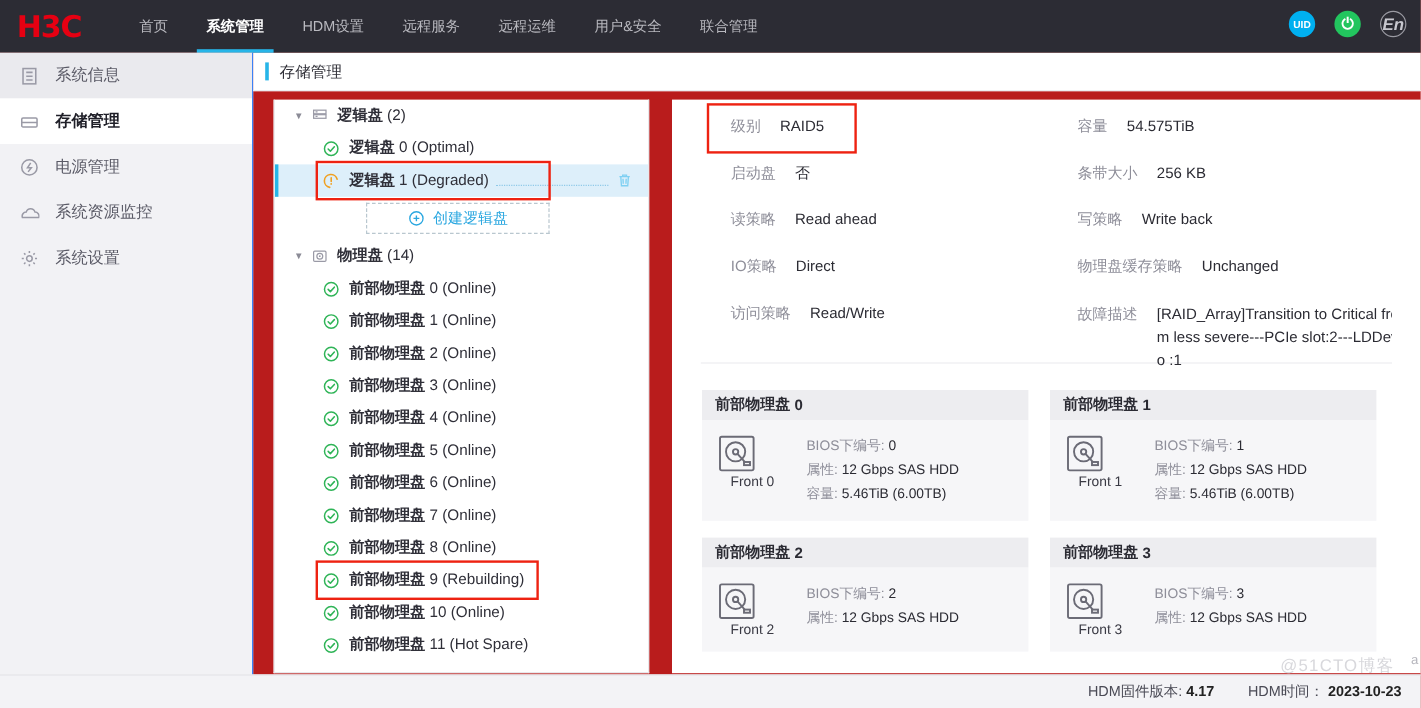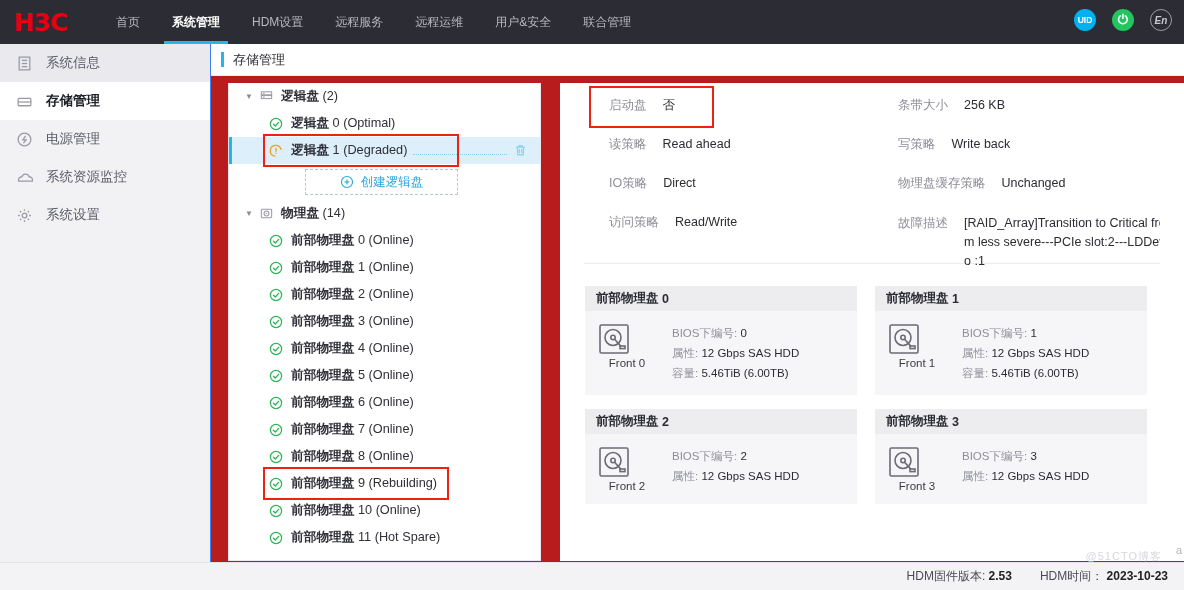--- a/index.html
+++ b/index.html
@@ -37,21 +37,21 @@
   }
   .circ-btn {
     width:22px; height:22px; border-radius:50%;
     display:flex; align-items:center; justify-content:center;
     font-size:8.5px; font-weight:bold; color:#fff; cursor:pointer;
   }
   .uid-btn { background:#00b0f0; }
   .pwr-btn { background:#22c55e; font-size:13px; }
   .lang-btn {
     background:transparent; border:1.4px solid #9a9aa2; color:#c8c8cf;
-    font-size:10px; font-style:italic;
+    font-size:14px; font-style:italic;
   }
 
   
   .sidebar {
     position:absolute; left:0; top:44px; width:211px; height:546px;
     background:#f2f2f5; border-right:1px solid #3b82f6;
   }
   .side-item {
     height:38px; display:flex; align-items:center; gap:13px;
     padding-left:16px; font-size:13.5px; color:#5a5a66; cursor:pointer;
@@ -157,21 +157,21 @@
   
   .footer {
     position:absolute; left:0; bottom:0; width:1184px; height:28px;
     background:#f3f3f6; border-top:1px solid #e4e4e8;
     display:flex; align-items:center; justify-content:flex-end;
     padding-right:16px; gap:28px;
   }
   .footer span { font-size:12px; color:#4a4a55; }
   .footer b { font-weight:bold; color:#222; }
   .wmk {
-    position:absolute; right:22px; bottom:26px; font-size:11px;
+    position:absolute; right:22px; bottom:26px; font-size:14px;
     color:#d8d8dc; letter-spacing:1px; pointer-events:none;
   }
   .scrollhint {
     position:absolute; right:2px; bottom:34px; font-size:11px; color:#b5b5bc;
   }
 </style>
 </head>
 <body>
 
 <div id="app">
@@ -416,20 +416,30 @@
             <circle cx="8" cy="8" r="6.4" stroke="#2fb457" stroke-width="1.4"></circle>
             <path d="M5.1 8.2l2.1 2.1 3.8-4.2" stroke="#2fb457" stroke-width="1.5" fill="none" stroke-linecap="round" stroke-linejoin="round"></path>
           </svg>
         </span>
         <span class="t-name"><b>前部物理盘</b> <span>11</span> <span>(Hot Spare)</span></span>
       </div>
     </div>
 
   <div class="detail">
     <div class="props" id="props">
+        <div class="prow">
+          <div class="pcell c1">
+            <span class="plabel">级别</span>
+            <span class="pvalue">RAID5</span>
+          </div>
+          <div class="pcell c2">
+            <span class="plabel">容量</span>
+            <span class="pvalue">54.575TiB</span>
+          </div>
+        </div>
         <div class="prow">
           <div class="pcell c1">
             <span class="plabel">启动盘</span>
             <span class="pvalue">否</span>
           </div>
           <div class="pcell c2">
             <span class="plabel">条带大小</span>
             <span class="pvalue">256 KB</span>
           </div>
         </div>
@@ -536,19 +546,19 @@
           </div>
         </div>
       </div>
   </div>
 
   <div class="hl" style="left:589px;top:86px;width:125px;height:42px;"></div>
 
   <div class="wmk">@51CTO博客</div>
   <div class="scrollhint">a</div>
   <div class="footer">
-    <span><span>HDM固件版本:</span> <b>2.53</b></span>
+    <span><span>HDM固件版本:</span> <b>4.17</b></span>
     <span><span>HDM时间：</span> <b>2023-10-23</b></span>
   </div>
 
 <div class="hl" style="left: 263px; top: 134px; width: 196.375px; height: 33px;"></div>
     <div class="hl" style="left: 263px; top: 467px; width: 185.969px; height: 33px;"></div>
   </div>
 
 </body></html>

